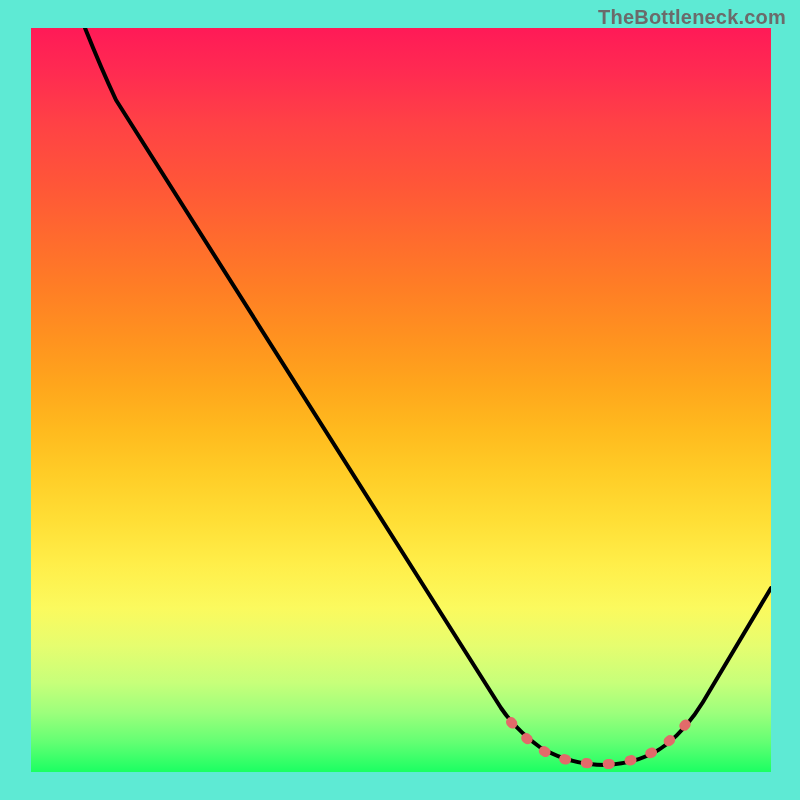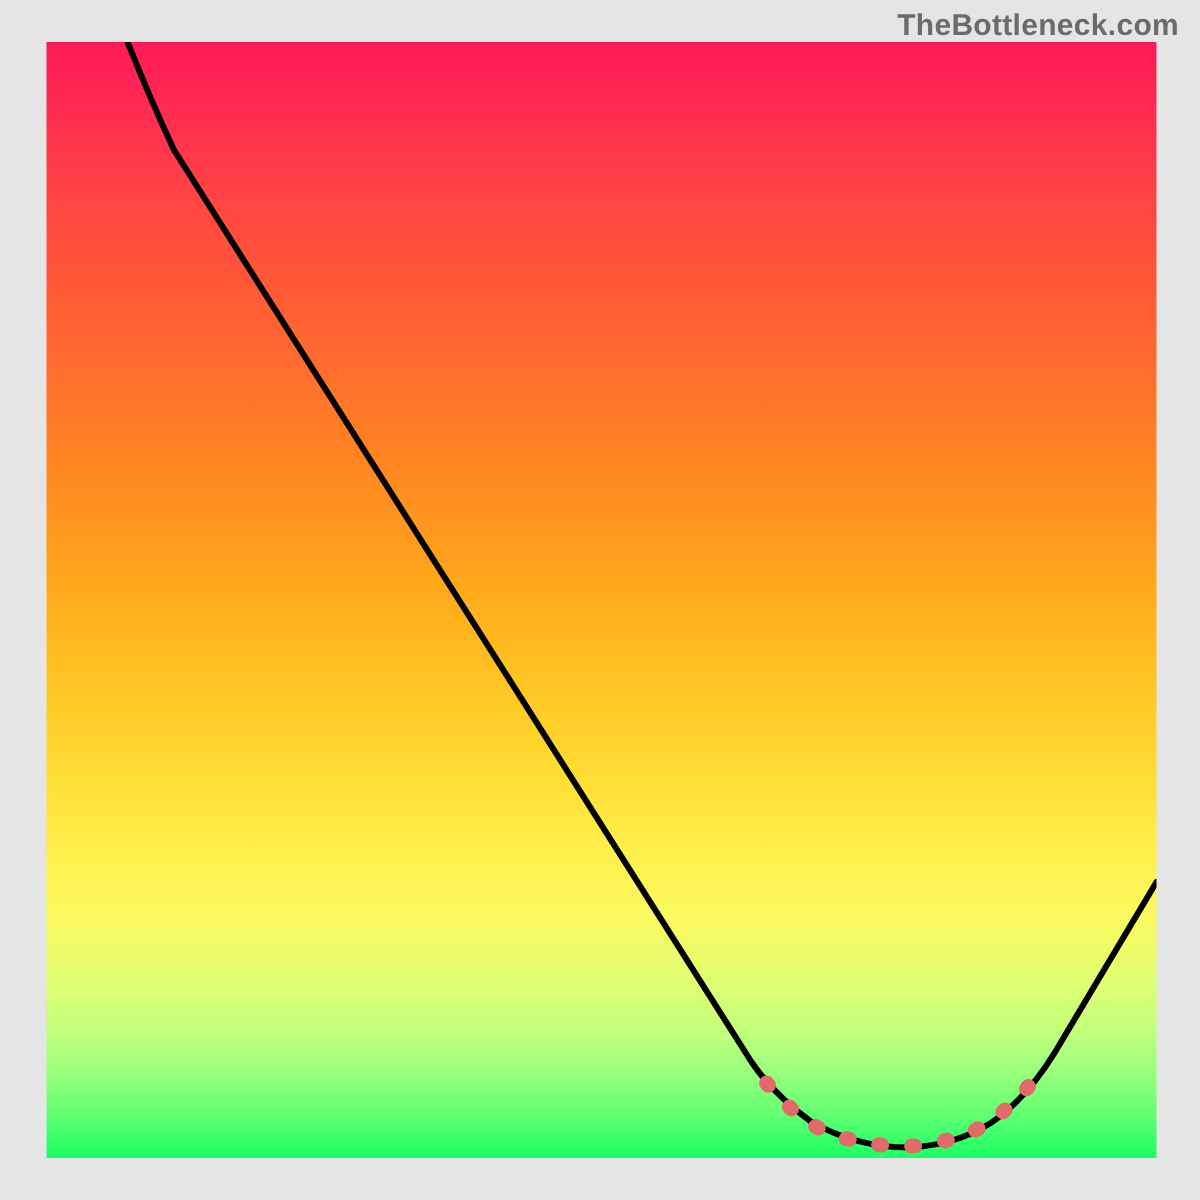--- a/index.html
+++ b/index.html
@@ -1,17 +1,17 @@
 <!DOCTYPE html>
 <html><head>
 <meta charset="utf-8">
 <style>
   * { margin: 0; padding: 0; box-sizing: border-box; }
   html, body { width: 800px; height: 800px; background: #000; overflow: hidden; }
-  .container { position: relative; width: 800px; height: 800px; background: #e5e5e5; }
+  .container { position: relative; width: 800px; height: 800px; background: #5eead4; }
   .watermark {
     position: absolute;
     top: 6px;
     right: 14px;
     font-family: Arial, Helvetica, sans-serif;
     font-size: 20px;
     font-weight: bold;
     color: #6b6b6b;
     letter-spacing: 0.2px;
     z-index: 10;

